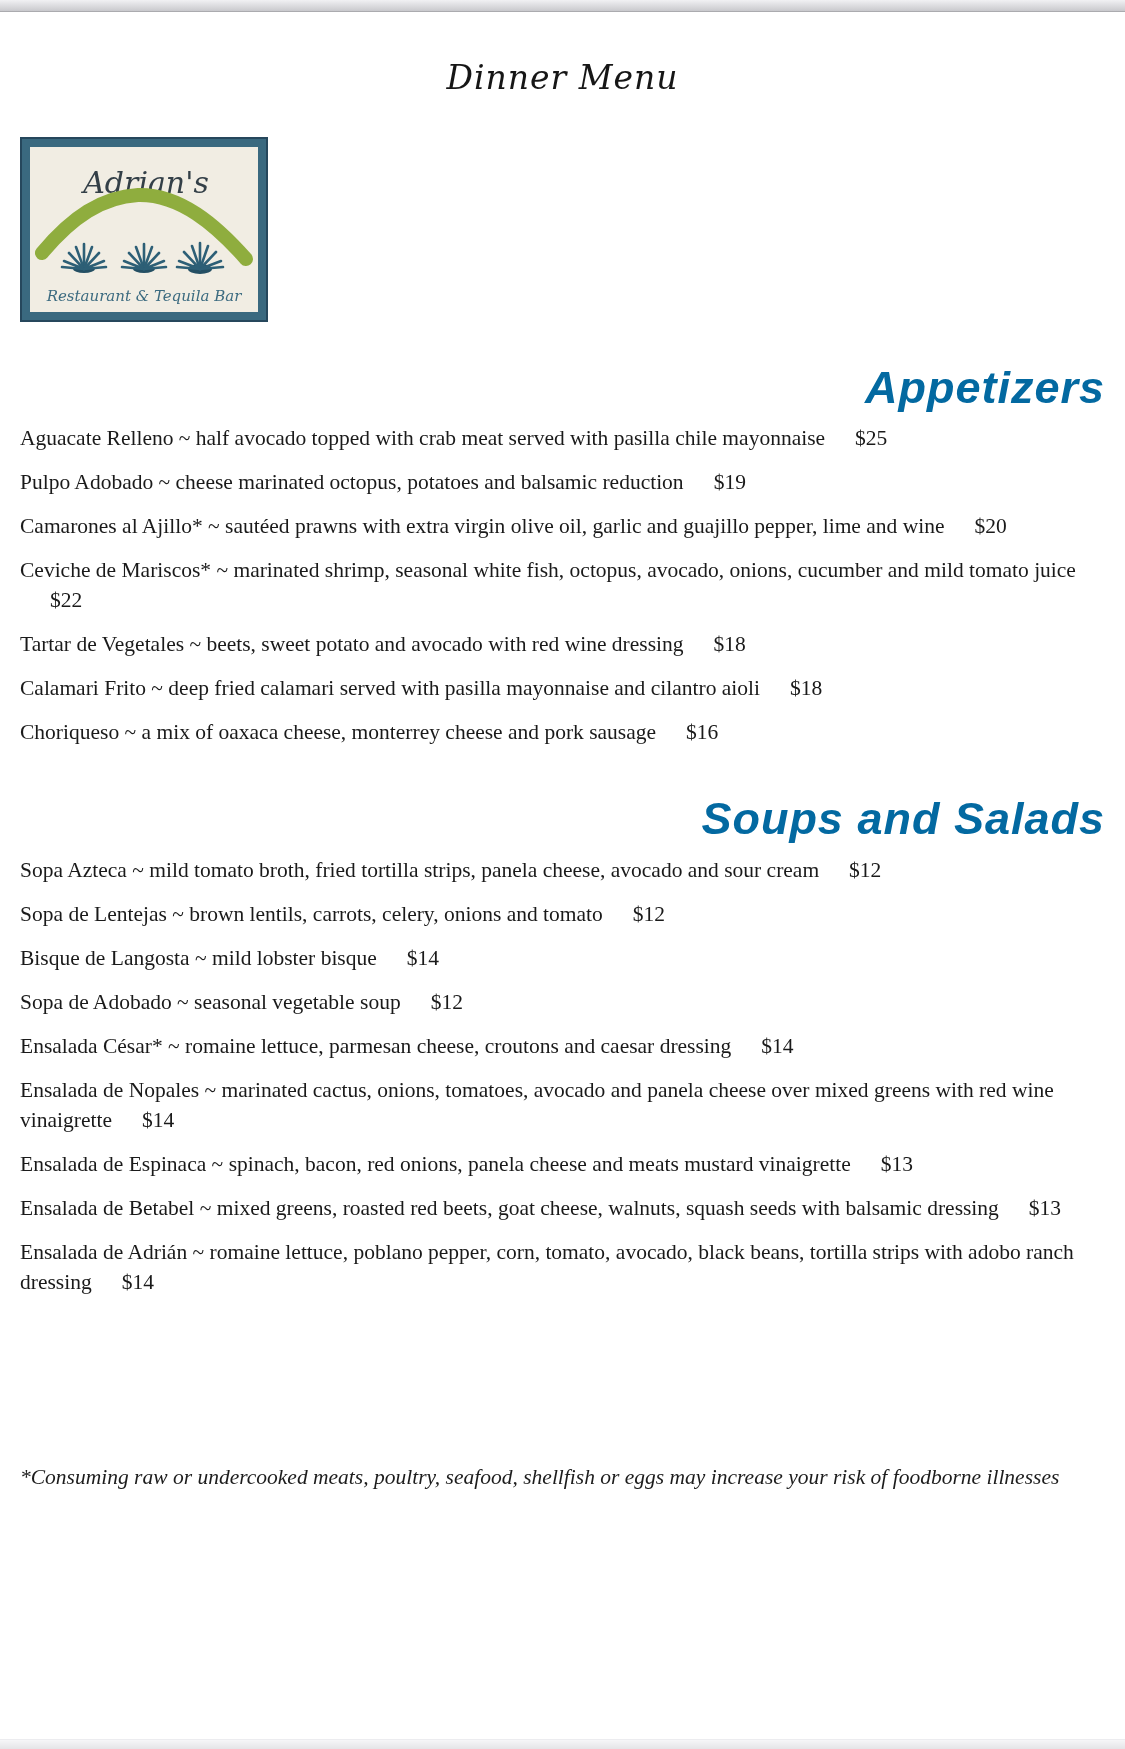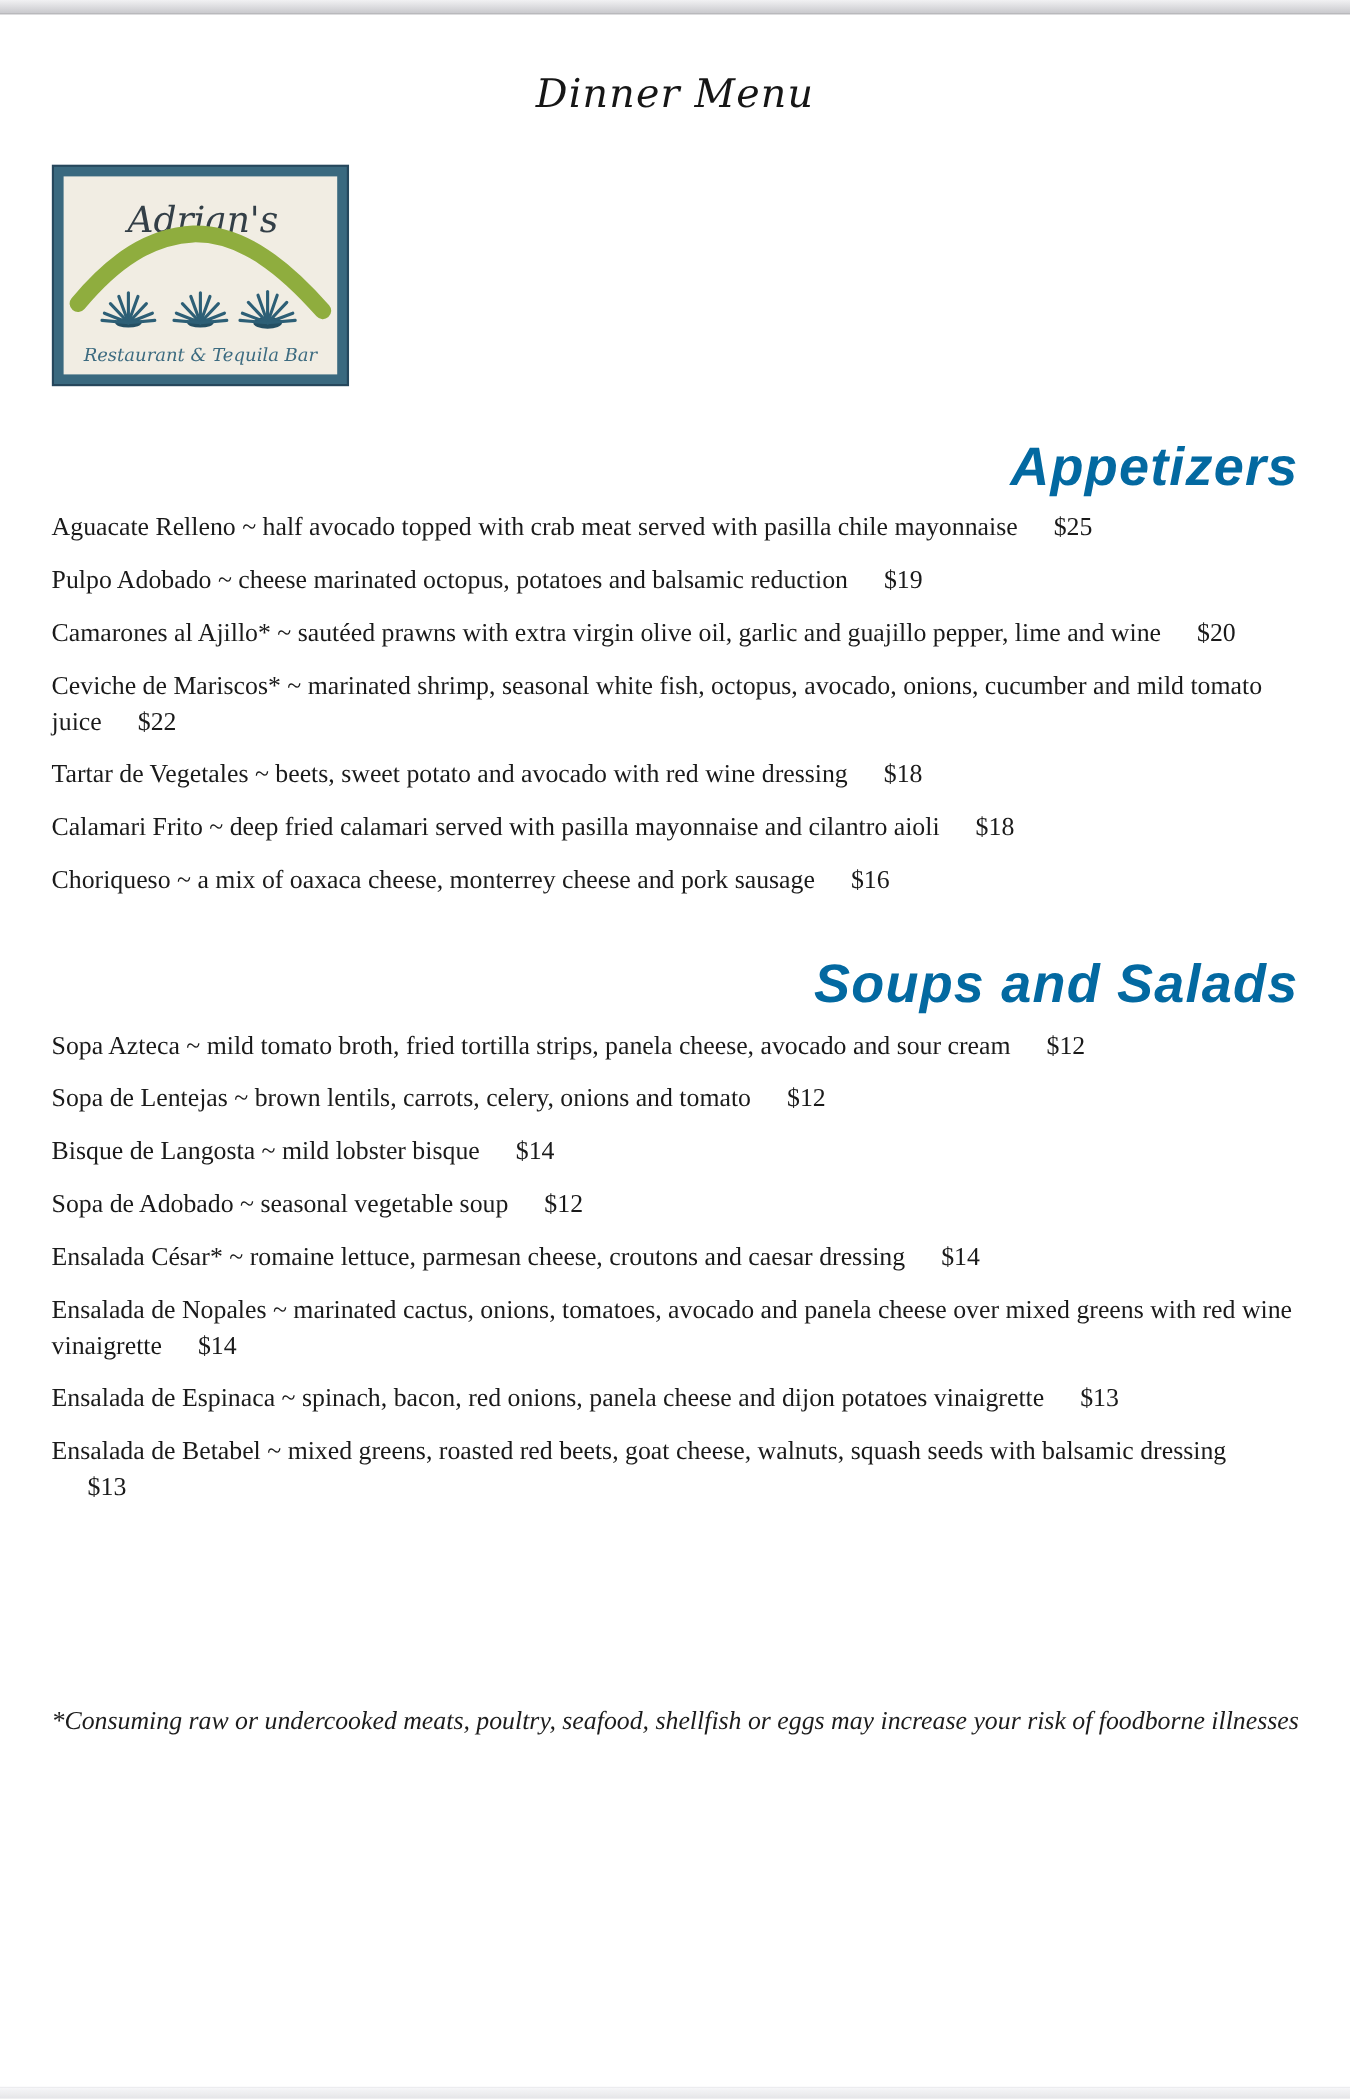--- a/index.html
+++ b/index.html
@@ -19,21 +19,21 @@
     border-bottom: 1px solid #ababaf;
   }
   .bottom-bar {
     position: absolute;
     bottom: 0; left: 0; right: 0;
     height: 10px;
     background: linear-gradient(#f6f6f8, #e4e4e7);
     border-top: 1px solid #ececef;
   }
   .content {
-    padding: 0 43px;
+    padding: 0 20px;
   }
   .doc-title {
     text-align: center;
     margin-top: 46px;
     font-family: "DejaVu Serif", serif;
     font-style: italic;
     font-size: 33px;
     letter-spacing: 1px;
     color: #161616;
   }
@@ -188,27 +188,30 @@
 
   <p class="item">
     <span>Ensalada César* ~ romaine lettuce, parmesan cheese, croutons and caesar dressing</span><span class="price">$14</span>
   </p>
 
   <p class="item">
     <span>Ensalada de Nopales ~ marinated cactus, onions, tomatoes, avocado and panela cheese over mixed greens with red wine vinaigrette</span><span class="price">$14</span>
   </p>
 
   <p class="item">
-    <span>Ensalada de Espinaca ~ spinach, bacon, red onions, panela cheese and dijon potatoes vinaigrette</span><span class="price">$13</span>
+    <span>Ensalada de Espinaca ~ spinach, bacon, red onions, panela cheese and meats mustard vinaigrette</span><span class="price">$13</span>
   </p>
 
   <p class="item">
     <span>Ensalada de Betabel ~ mixed greens, roasted red beets, goat cheese, walnuts, squash seeds with balsamic dressing</span><span class="price">$13</span>
   </p>
 
+  <p class="item">
+    <span>Ensalada de Adrián ~ romaine lettuce, poblano pepper, corn, tomato, avocado, black beans, tortilla strips with adobo ranch dressing</span><span class="price">$14</span>
+  </p>
 </div>
   </div>
 </div>
 
   <div class="disclaimer">*Consuming raw or undercooked meats, poultry, seafood, shellfish or eggs may increase your risk of foodborne illnesses</div>
 
 </div>
 
 <div class="bottom-bar"></div>
 

